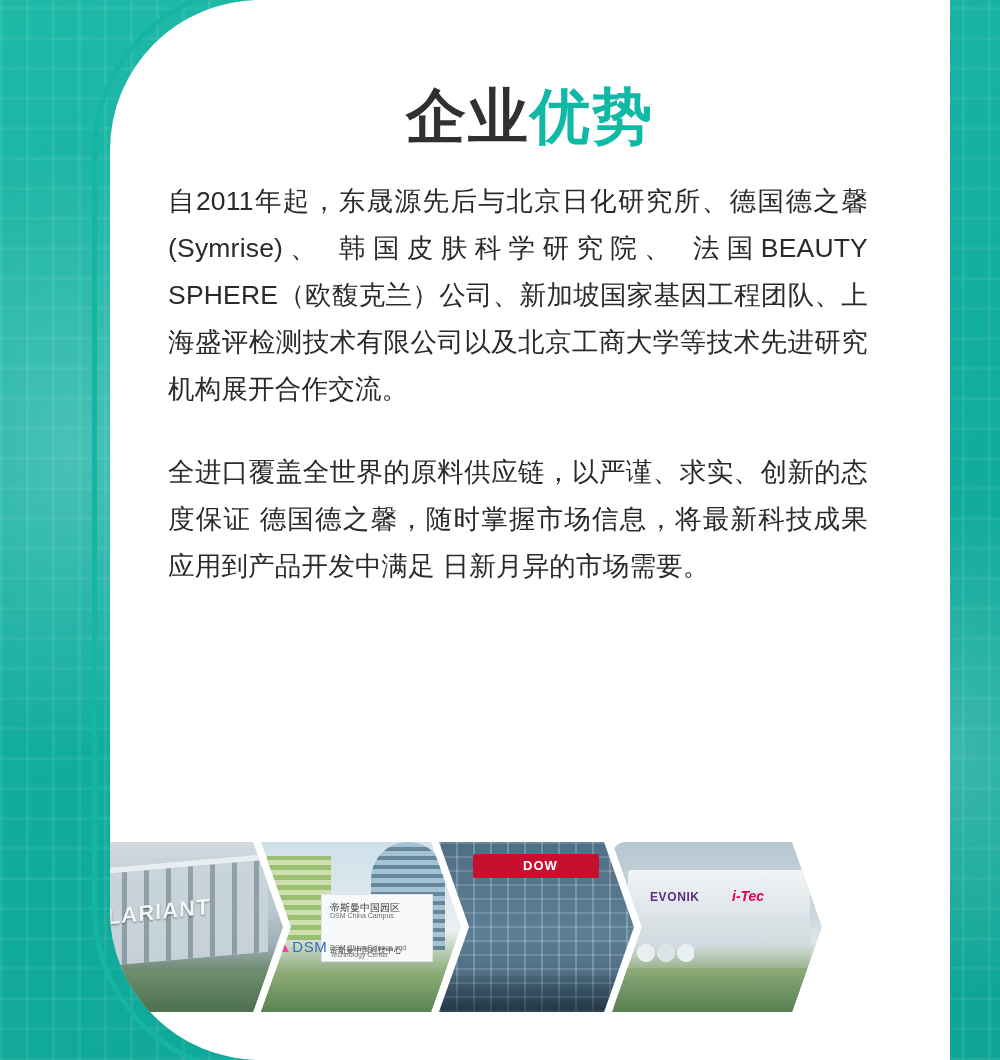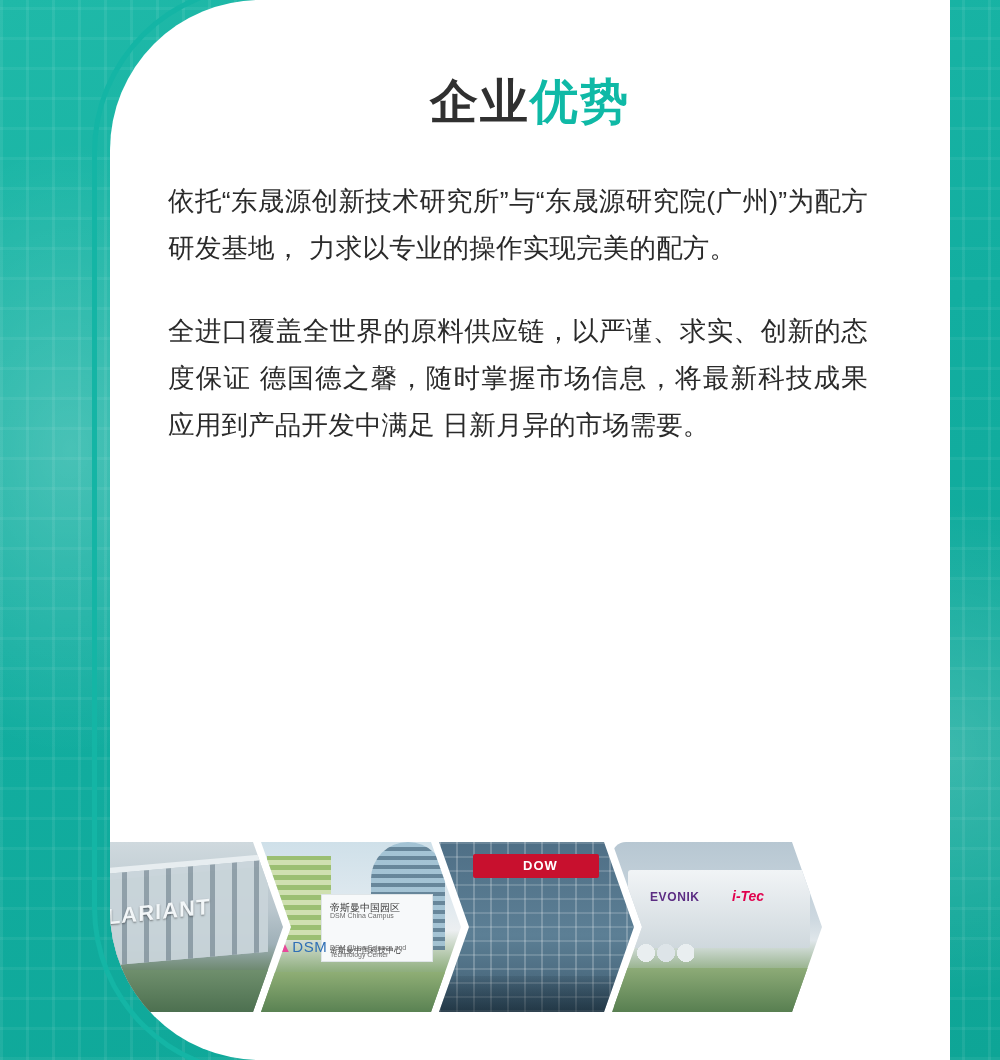--- a/index.html
+++ b/index.html
@@ -76,21 +76,21 @@
     pointer-events: none;
   }
 
   
   #title {
     position: absolute;
     left: 0;
     top: 44px;
     width: 840px;
     text-align: center;
-    font-size: 48px;
+    font-size: 60px;
     font-weight: bold;
     letter-spacing: 2px;
     line-height: 1.1;
     white-space: nowrap;
   }
   #title .dark { color: #303030; }
   #title .accent { color: #0fb9a6; }
 
   
   #body-text {
@@ -292,21 +292,21 @@
   <div class="glow2"></div>
 </div>
 
 <div id="card">
 
   <h1 id="title">
     <span class="dark">企业</span><span class="accent">优势</span>
   </h1>
 
   <div id="body-text">
-    <p>依托“东晟源创新技术研究所”与“东晟源研究院(广州)”为配方研发基地， 力求以专业的操作实现完美的配方。</p>
+    <p>自2011年起，东晟源先后与北京日化研究所、德国德之馨 (Symrise)、 韩国皮肤科学研究院、 法国BEAUTY SPHERE（欧馥克兰）公司、新加坡国家基因工程团队、上海盛评检测技术有限公司以及北京工商大学等技术先进研究机构展开合作交流。</p>
     <p>全进口覆盖全世界的原料供应链，以严谨、求实、创新的态度保证 德国德之馨，随时掌握市场信息，将最新科技成果应用到产品开发中满足 日新月异的市场需要。</p>
   </div>
 
   <div id="photo-strip">
 
     <div class="photo p1">
       <div class="photo-inner">
         <div class="roofline"></div>
         <div class="facade"></div>
         <div class="logo">CLARIANT</div>

